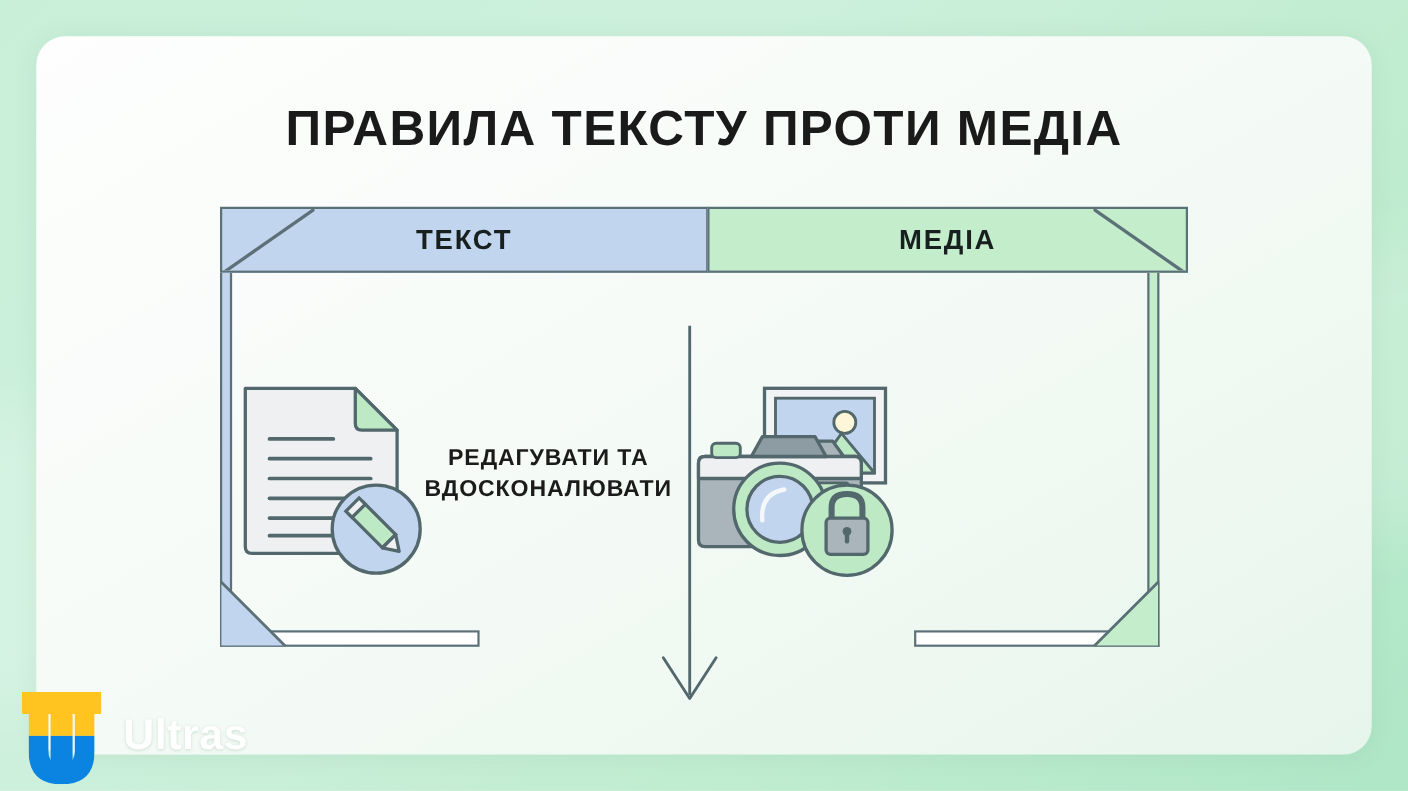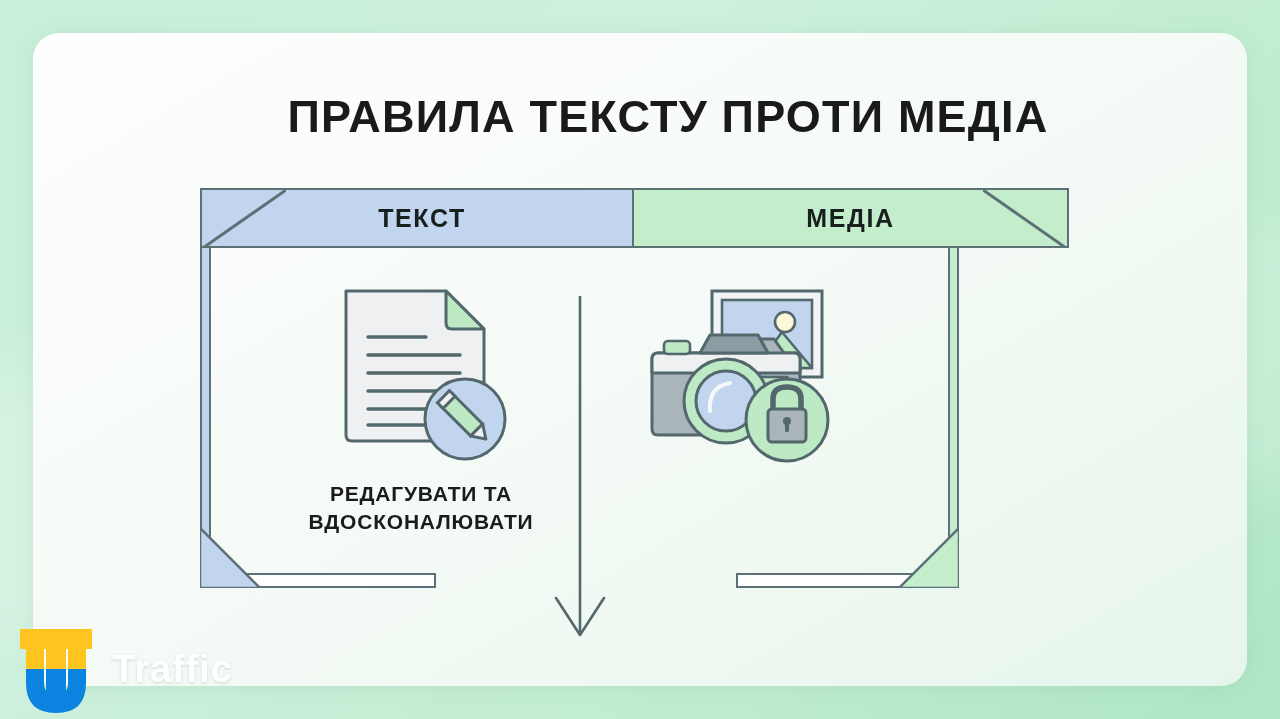--- a/index.html
+++ b/index.html
@@ -49,47 +49,46 @@
     position: absolute;
     left: 0;
     top: 58px;
     width: 100%;
     text-align: center;
     font-size: 45px;
     font-weight: 700;
     letter-spacing: 1.2px;
     color: #1a1a1a;
     white-space: nowrap;
-    padding-left: 28px;
   }
 
   
   #frame {
     position: absolute;
     left: 167px;   
     top: 155px;    
-    width: 759px;
+    width: 854px;
     height: 400px;
   }
 
   .hdr {
     position: absolute;
     top: 0;
     height: 60px;
     box-sizing: border-box;
     border: 2px solid #5c7078;
     overflow: hidden;
   }
   #hdr-text {
     left: 0;
     width: 444px;
     background: #c2d5ee;
   }
   #hdr-media {
-    left: 432px;
+    left: 443px;
     width: 437px;
     background: #c4edcc;
   }
   .hdr-label {
     position: absolute;
     left: 0; right: 0; top: 0; bottom: 0;
     display: flex;
     align-items: center;
     justify-content: center;
     font-size: 25px;
@@ -153,21 +152,21 @@
     pointer-events: none;
   }
 
   
   .col {
     position: absolute;
     top: 70px;
     width: 420px;
     height: 330px;
     display: flex;
-    flex-direction: column;
+    flex-direction: row;
     align-items: center;
     justify-content: flex-start;
   }
   #col-text  { left: 11px; }
   #col-media { right: 11px; }
 
   .icon-wrap {
     margin-top: 26px;
     height: 180px;
     display: flex;
@@ -334,17 +333,17 @@
       </g>
 
       <g clip-path="url(#clipT)">
         <rect x="0" y="0" width="84" height="44" fill="#ffc41f"></rect>
         <rect x="0" y="44" width="84" height="44" fill="#0a84e0"></rect>
       </g>
 
       <path d="M6 4 H78 V24 H52 V72 H32 V24 H6 Z" fill="none" stroke="#ffffff" stroke-width="3.5" stroke-linejoin="round" opacity="0.0"></path>
     </svg>
     <div id="logo-words">
-      <span class="logo-word">Traffic</span>
+      <span class="logo-word">Ultras</span>
     </div>
   </div>
 
 </div>
 
 </body></html>

